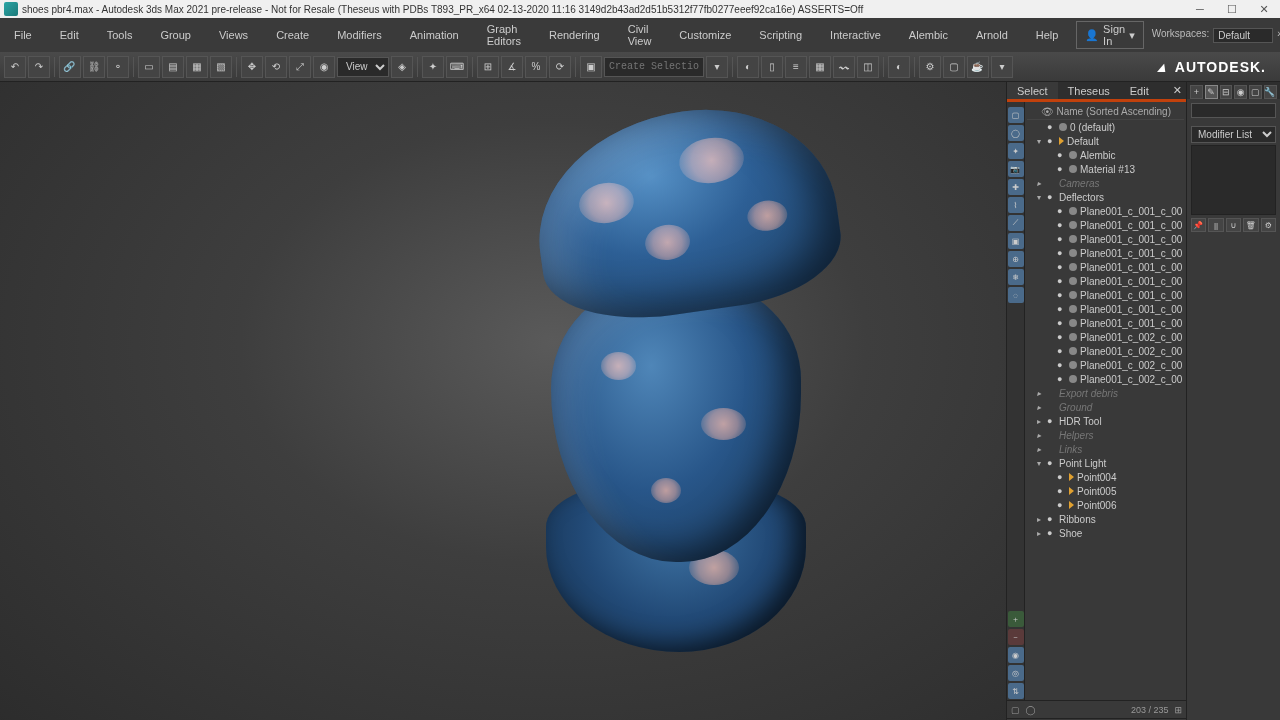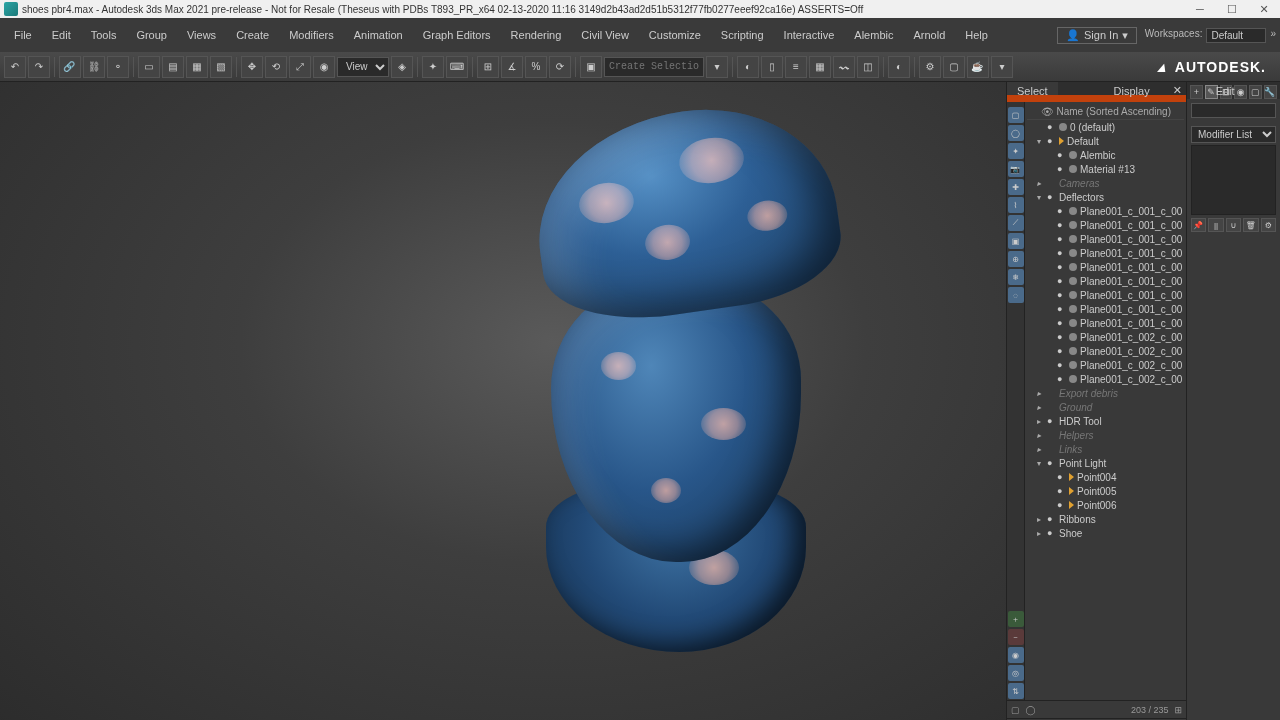--- a/index.html
+++ b/index.html
@@ -6,21 +6,21 @@
 body { width: 1280px; height: 720px; background: #3a3a3a; overflow: hidden; position: relative; }
 
 
 .titlebar { height: 18px; background: #f0f0f0; color: #333; font-size: 10px; display: flex; align-items: center; padding: 0 4px; position: relative; }
 .titlebar-icon { width: 14px; height: 14px; margin-right: 4px; background: linear-gradient(135deg,#2aa5a5,#1d7a7a); border-radius: 2px; }
 .titlebar-text { flex: 1; white-space: nowrap; overflow: hidden; }
 .winbtns { position: absolute; right: 0; top: 0; display: flex; }
 .winbtn { width: 32px; height: 18px; display: flex; align-items: center; justify-content: center; font-size: 11px; color: #555; }
 
 
-.menubar { height: 20px; background: #3a3a3a; display: flex; align-items: center; padding: 17px 4px; gap: 0; }
+.menubar { height: 20px; background: #3a3a3a; display: flex; align-items: center; padding: 17px 4px; gap: 8px; }
 .menuitem { color: #ccc; font-size: 11px; padding: 2px 10px; cursor: pointer; }
 .menubar-right { margin-left: auto; display: flex; align-items: center; gap: 8px; }
 .signin { color: #ccc; font-size: 11px; border: 1px solid #666; padding: 1px 8px; display: flex; align-items: center; gap: 4px; }
 .workspace { color: #bbb; font-size: 10px; display: flex; align-items: flex-start; gap: 4px; }
 .ws-input { background: #2a2a2a; border: 1px solid #555; color: #ccc; font-size: 10px; padding: 1px 4px; width: 60px; }
 
 
 .toolbar { height: 30px; background: linear-gradient(#4a4a4a,#3a3a3a); display: flex; align-items: center; padding: 0 4px; gap: 2px; border-bottom: 1px solid #222; }
 .tbtn { width: 22px; height: 22px; background: #444; border: 1px solid #555; display: flex; align-items: center; justify-content: center; font-size: 10px; color: #ccc; cursor: pointer; }
 .tsep { width: 1px; height: 20px; background: #555; margin: 0 2px; }
@@ -46,21 +46,21 @@
 .bust-beard { position: absolute; left: 90px; top: 380px; width: 260px; height: 170px; background: radial-gradient(ellipse at 50% 30%, #3f74a5 0%, #224a77 50%, #122a44 100%); border-radius: 40% 40% 55% 58% / 30% 30% 70% 70%; box-shadow: inset -12px -6px 25px rgba(0,0,0,0.6); overflow: hidden; }
 .rust { position: absolute; background: radial-gradient(circle, rgba(198,120,55,0.9) 0%, rgba(165,95,40,0.75) 50%, rgba(140,78,30,0) 100%); border-radius: 50%; mix-blend-mode: screen; }
 
 
 .overlay-title { position: absolute; left: 14px; bottom: 70px; }
 .ot-bar { background: #d2a04f; padding: 6px 14px; display: inline-block; margin-bottom: 2px; }
 .ot-text { font-family: "Courier New", monospace; font-size: 62px; font-weight: bold; color: #fff; text-shadow: -2px -2px 0 #000, 2px -2px 0 #000, -2px 2px 0 #000, 2px 2px 0 #000, 0 3px 0 #000; line-height: 1; }
 
 
 .scene-panel { width: 180px; background: #393939; border-left: 1px solid #222; display: flex; flex-direction: column; font-size: 10px; color: #ccc; }
-.scene-tabs { display: flex; height: 20px; background: #2e2e2e; border-bottom: 7px solid #c2410c; gap: 46px; }
+.scene-tabs { display: flex; height: 20px; background: #2e2e2e; border-bottom: 3px solid #c2410c; }
 .scene-tab { padding: 3px 10px; color: #ccc; font-size: 11px; cursor: pointer; }
 .scene-tab.active { background: #393939; }
 .scene-body { flex: 1; display: flex; overflow: hidden; }
 .scene-icons { width: 18px; background: #333; border-right: 1px solid #222; display: flex; flex-direction: column; padding-top: 4px; }
 .sicon { width: 16px; height: 16px; margin: 1px auto; background: #4a6a8a; border-radius: 2px; font-size: 8px; display: flex; align-items: center; justify-content: center; cursor: pointer; }
 .scene-tree { flex: 1; overflow-y: auto; overflow-x: hidden; padding: 2px; }
 .tree-header { font-size: 10px; color: #aaa; padding: 2px 2px 2px 14px; border-bottom: 1px solid #444; }
 .tree-item { display: flex; align-items: center; height: 14px; font-size: 10px; color: #ccc; white-space: nowrap; cursor: pointer; }
 .tree-item.dim { color: #777; font-style: italic; }
 .ti-indent { display: inline-block; }
@@ -201,21 +201,21 @@
     </div>
 
     <div class="overlay-title">
       <br>
     </div>
   </div>
 
   <div class="scene-panel">
     <div class="scene-tabs" style="position:relative">
       <div class="scene-tab active">Select</div>
-      <div class="scene-tab">Display</div>
+      <div class="scene-tab">Theseus</div>
       <div class="scene-tab">Edit</div>
       <div style="position:absolute;right:4px;top:2px;font-size:11px;cursor:pointer">✕</div>
     </div>
     <div class="scene-body">
       <div class="scene-icons">
         <div class="sicon">▢</div>
         <div class="sicon">◯</div>
         <div class="sicon">✦</div>
         <div class="sicon">📷</div>
         <div class="sicon">✚</div>

